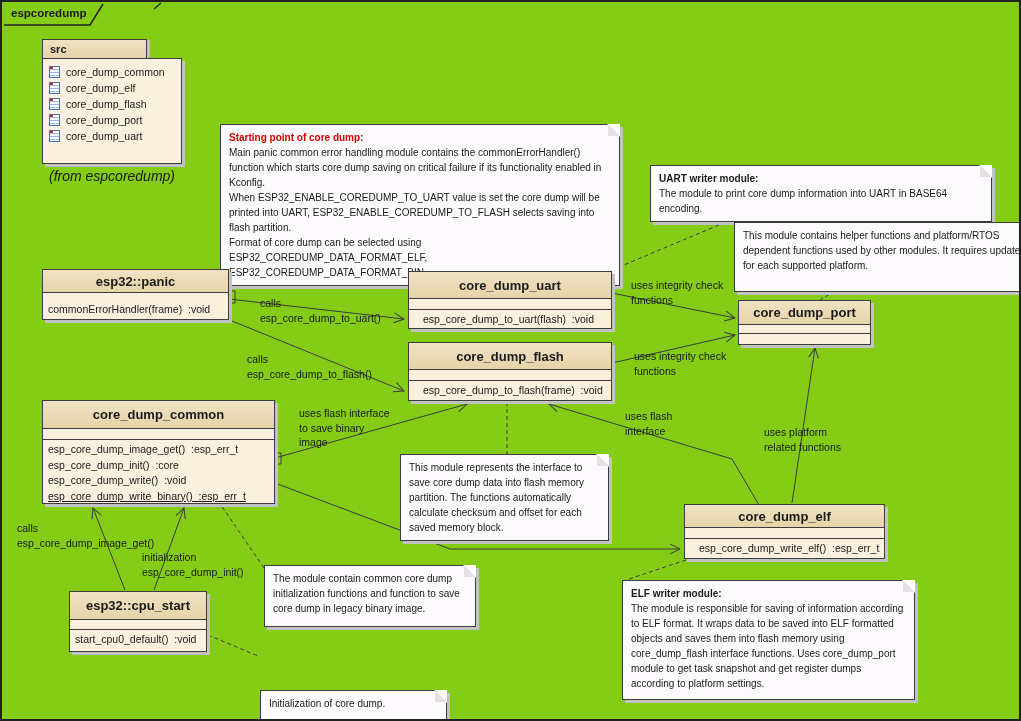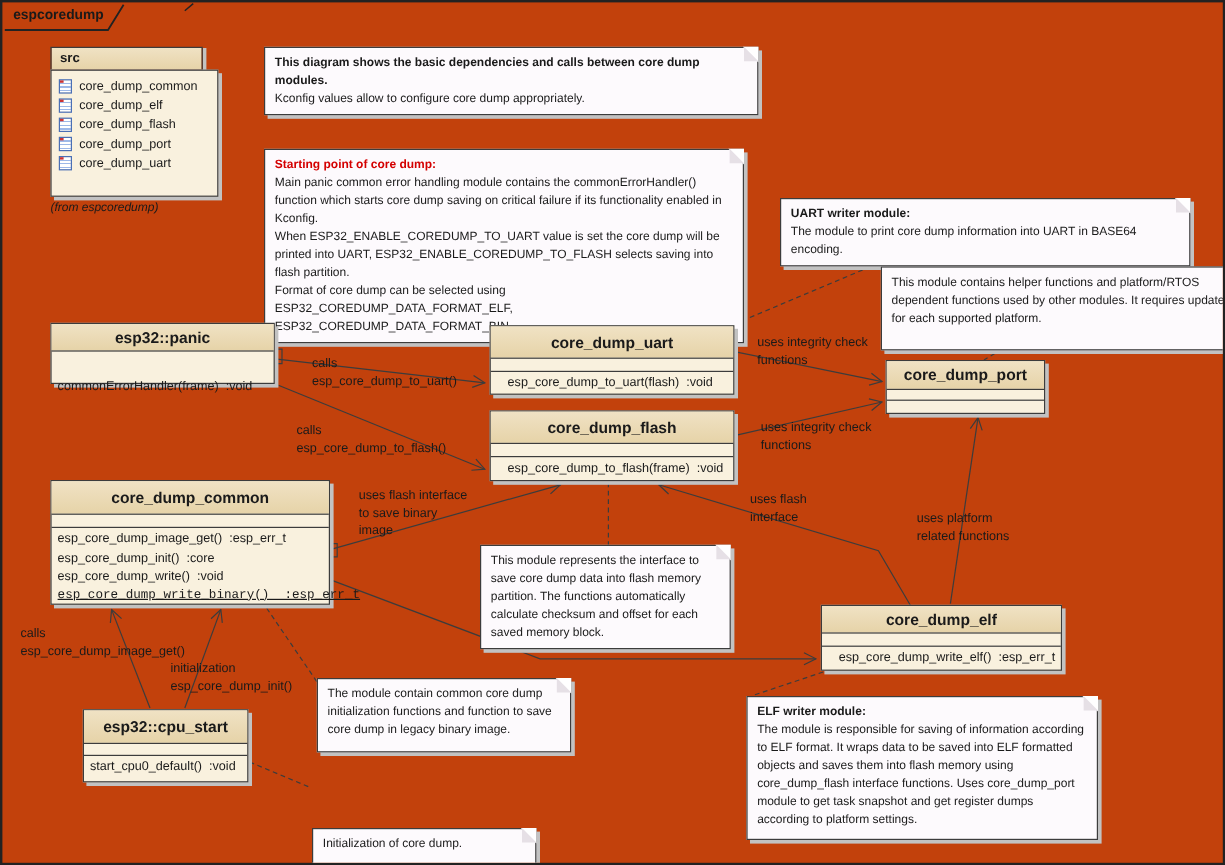--- a/index.html
+++ b/index.html
@@ -3,51 +3,51 @@
 <meta charset="utf-8">
 <style>
   :root{
     --class-header:#f0e2c4; --class-header-dark:#e6d3a8; --class-body:#f9f1de;
     --note-bg:#fdfafd; --border:#3c3c3c; --shadow:#c2c2c2; --red-title:#d40000;
     --edge:#3c3c3c; --icon-blue:#4a6fb5; --icon-red:#cc3333;
   }
   html,body{margin:0;padding:0;background:#fff;}
   .canvas{
     position:relative;width:1021px;height:721px;box-sizing:border-box;
-    border:2px solid #222;background:#c2410c;overflow:hidden;
+    border:2px solid #222;background:#84cc16;overflow:hidden;
     font-family:"Liberation Sans","DejaVu Sans",sans-serif;color:#1a1a1a;
   }
   .edges{position:absolute;left:0;top:0;width:1021px;height:721px;pointer-events:none;z-index:1;}
   .frame-title{position:absolute;left:9px;top:5px;font-size:11.5px;font-weight:bold;z-index:3;}
 
   
-  .pkg-tab{position:absolute;left:40px;top:37px;width:127px;height:20px;box-sizing:border-box;
+  .pkg-tab{position:absolute;left:40px;top:37px;width:105px;height:20px;box-sizing:border-box;
     border:1px solid var(--border);background:linear-gradient(var(--class-header),var(--class-header-dark));
     font-weight:bold;font-size:11px;padding:3px 0 8px 7px;z-index:2;box-shadow:3px 1px 0 var(--shadow);}
   .pkg-body{position:absolute;left:40px;top:56px;width:140px;height:106px;box-sizing:border-box;
     border:1px solid var(--border);background:var(--class-body);z-index:2;box-shadow:3px 3px 0 var(--shadow);
     padding:5px 4px 0 6px;}
   .pkg-item{display:flex;align-items:center;gap:6px;height:16px;font-size:10.5px;}
   .file-icon{flex:0 0 auto;width:11px;height:12px;box-sizing:border-box;border:1px solid var(--icon-blue);
     background:repeating-linear-gradient(#fff 0 2px,#9db8e8 2px 3px);position:relative;}
   .file-icon::before{content:"";position:absolute;left:0;top:0;width:3px;height:2px;background:var(--icon-red);}
-  .pkg-caption{position:absolute;left:40px;top:166px;width:140px;text-align:left;
-    font-size:10px;font-style:italic;z-index:2;}
+  .pkg-caption{position:absolute;left:40px;top:166px;width:140px;text-align:center;
+    font-size:14px;font-style:italic;z-index:2;}
 
   
   .cls{position:absolute;box-sizing:border-box;border:1px solid var(--border);background:var(--class-body);
     box-shadow:3px 3px 0 var(--shadow);z-index:2;}
   .cls-title{box-sizing:border-box;border-bottom:1px solid var(--border);
     background:linear-gradient(var(--class-header),var(--class-header-dark));
     font-weight:bold;font-size:13px;text-align:center;display:flex;align-items:center;justify-content:center;}
   .cls-attrs{box-sizing:border-box;border-bottom:1px solid var(--border);}
   .cls-ops{box-sizing:border-box;padding:2px 2px 0 5px;}
   .op{font-size:10.5px;line-height:15.5px;white-space:pre;}
   .op.pad{padding-left:9px;}
-  .op.und{text-decoration:underline;font-family:Liberation Mono, monospace;}
+  .op.und{text-decoration:underline;}
 
   
   .note{position:absolute;box-sizing:border-box;border:1px solid var(--border);background:var(--note-bg);
     box-shadow:3px 3px 0 var(--shadow);z-index:2;padding:5px 8px 5px 8px;font-size:10px;line-height:15px;}
   .note::before{content:"";position:absolute;top:-1px;right:-1px;width:0;height:0;
     border-top:13px solid #fff;border-left:13px solid transparent;}
   .note::after{content:"";position:absolute;top:-1px;right:-1px;width:0;height:0;
     border-bottom:12px solid #e6e0e6;border-right:12px solid transparent;}
   .note-title{font-weight:bold;}
   .note-title.red{color:var(--red-title);}
@@ -117,24 +117,20 @@
       <span class="file-icon"></span>
       <span>core_dump_port</span>
       </div>
     <div class="pkg-item">
       <span class="file-icon"></span>
       <span>core_dump_uart</span>
       </div>
   </div>
   <div class="pkg-caption">(from espcoredump)</div>
 
-  <div class="note" style="left:218px;top:37px;width:412px;min-height:50px;">
-    <div class="note-title">This diagram shows the basic dependencies and calls between core dump modules.</div>
-    <div class="note-body">Kconfig values allow to configure core dump appropriately.</div>
-  </div>
 
   <div class="note" style="left:218px;top:122px;width:400px;min-height:120px;">
     <div class="note-title red">Starting point of core dump:</div>
     <div class="note-body">Main panic  common error handling module contains the commonErrorHandler() function which starts core dump saving on critical failure if its functionality enabled in Kconfig.
 When ESP32_ENABLE_COREDUMP_TO_UART value is set the core dump will be printed into UART, ESP32_ENABLE_COREDUMP_TO_FLASH selects saving into flash partition.
 Format of core dump can be selected using ESP32_COREDUMP_DATA_FORMAT_ELF, ESP32_COREDUMP_DATA_FORMAT_BIN.</div>
   </div>
 
   <div class="note" style="left:648px;top:163px;width:342px;min-height:50px;">
     <div class="note-title">UART writer module:</div>
@@ -157,21 +153,21 @@
     <div class="note-body">Initialization of core dump.</div>
   </div>
 
   <div class="note" style="left:620px;top:578px;width:293px;min-height:120px;">
     <div class="note-title">ELF writer module:</div>
     <div class="note-body">The module is responsible for saving of information according to ELF format. It wraps data to be saved into ELF formatted objects and saves them into flash memory using core_dump_flash interface functions. Uses core_dump_port module to get task snapshot and get register dumps according to platform settings.</div>
   </div>
 
   <div class="cls" style="left:40px;top:267px;width:187px;height:51px;">
     <div class="cls-title" style="height:23px;">esp32::panic</div>
-    <div class="cls-ops" style="padding-top:22px;">
+    <div class="cls-ops" style="padding-top:9px;">
       <div class="op">commonErrorHandler(frame)  :void</div>
     </div>
   </div>
 
   <div class="cls" style="left:406px;top:269px;width:204px;height:58px;">
     <div class="cls-title" style="height:27px;">core_dump_uart</div>
     <div class="cls-attrs" style="height:11px;"></div>
     <div class="cls-ops">
       <div class="op pad">esp_core_dump_to_uart(flash)  :void</div>
     </div>

